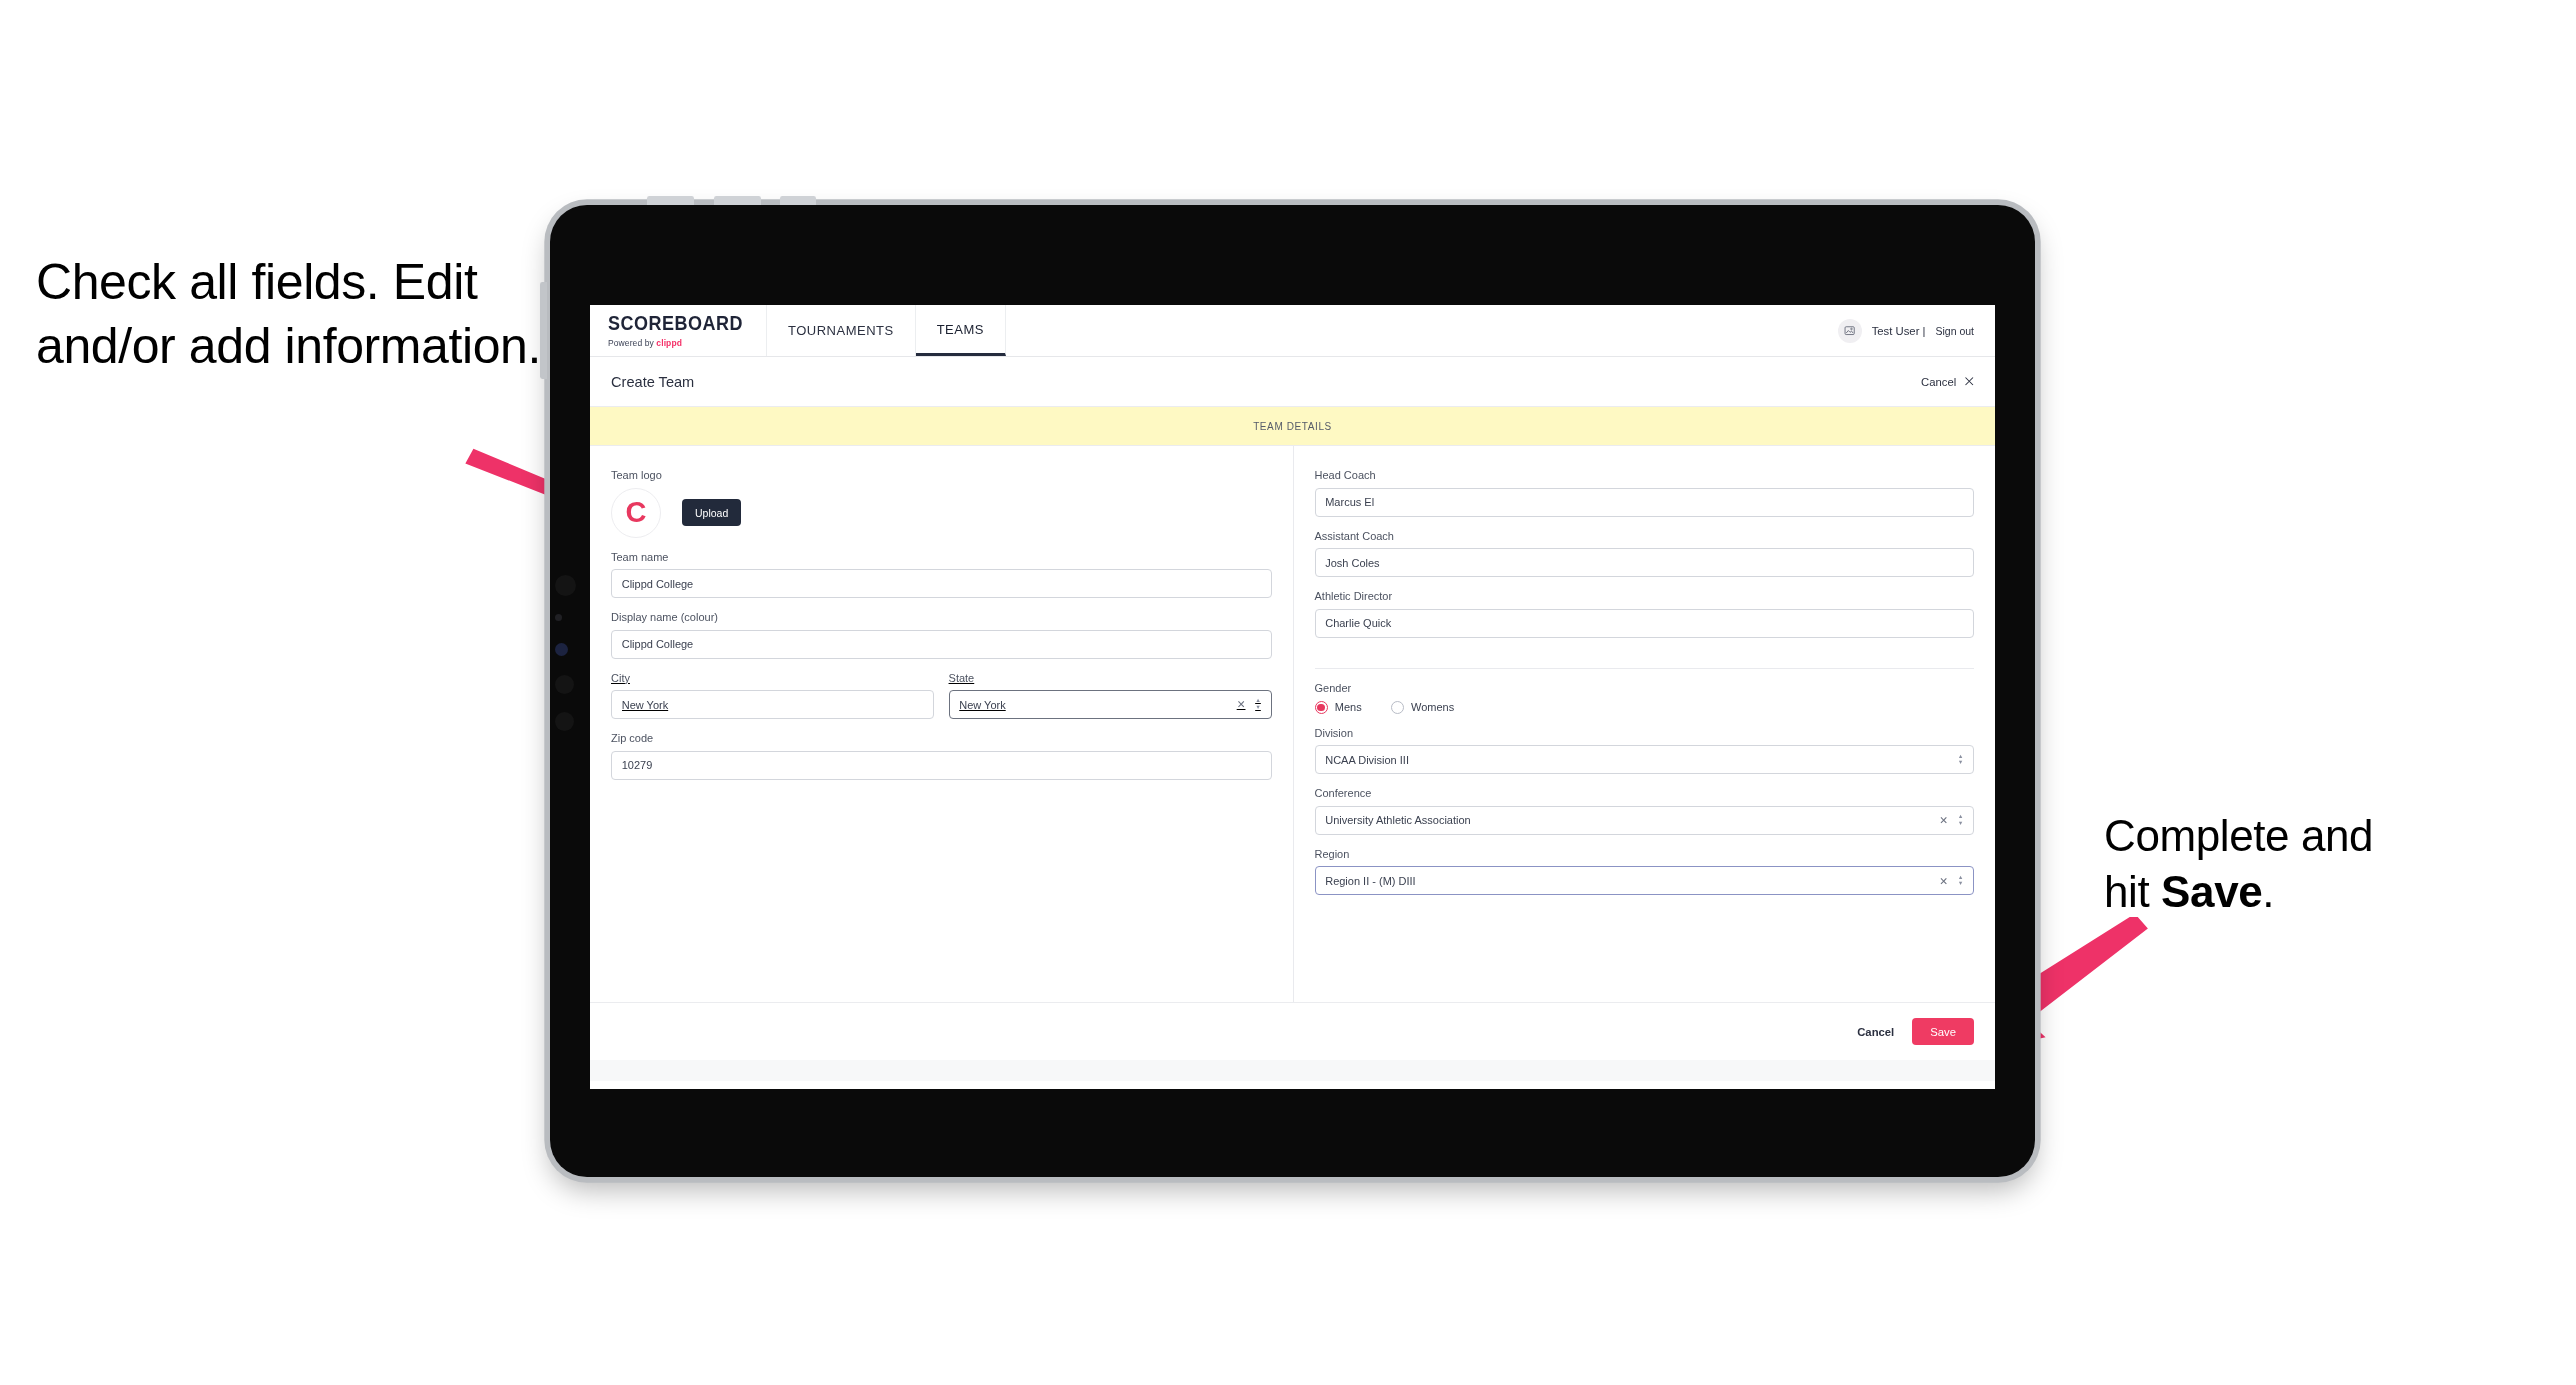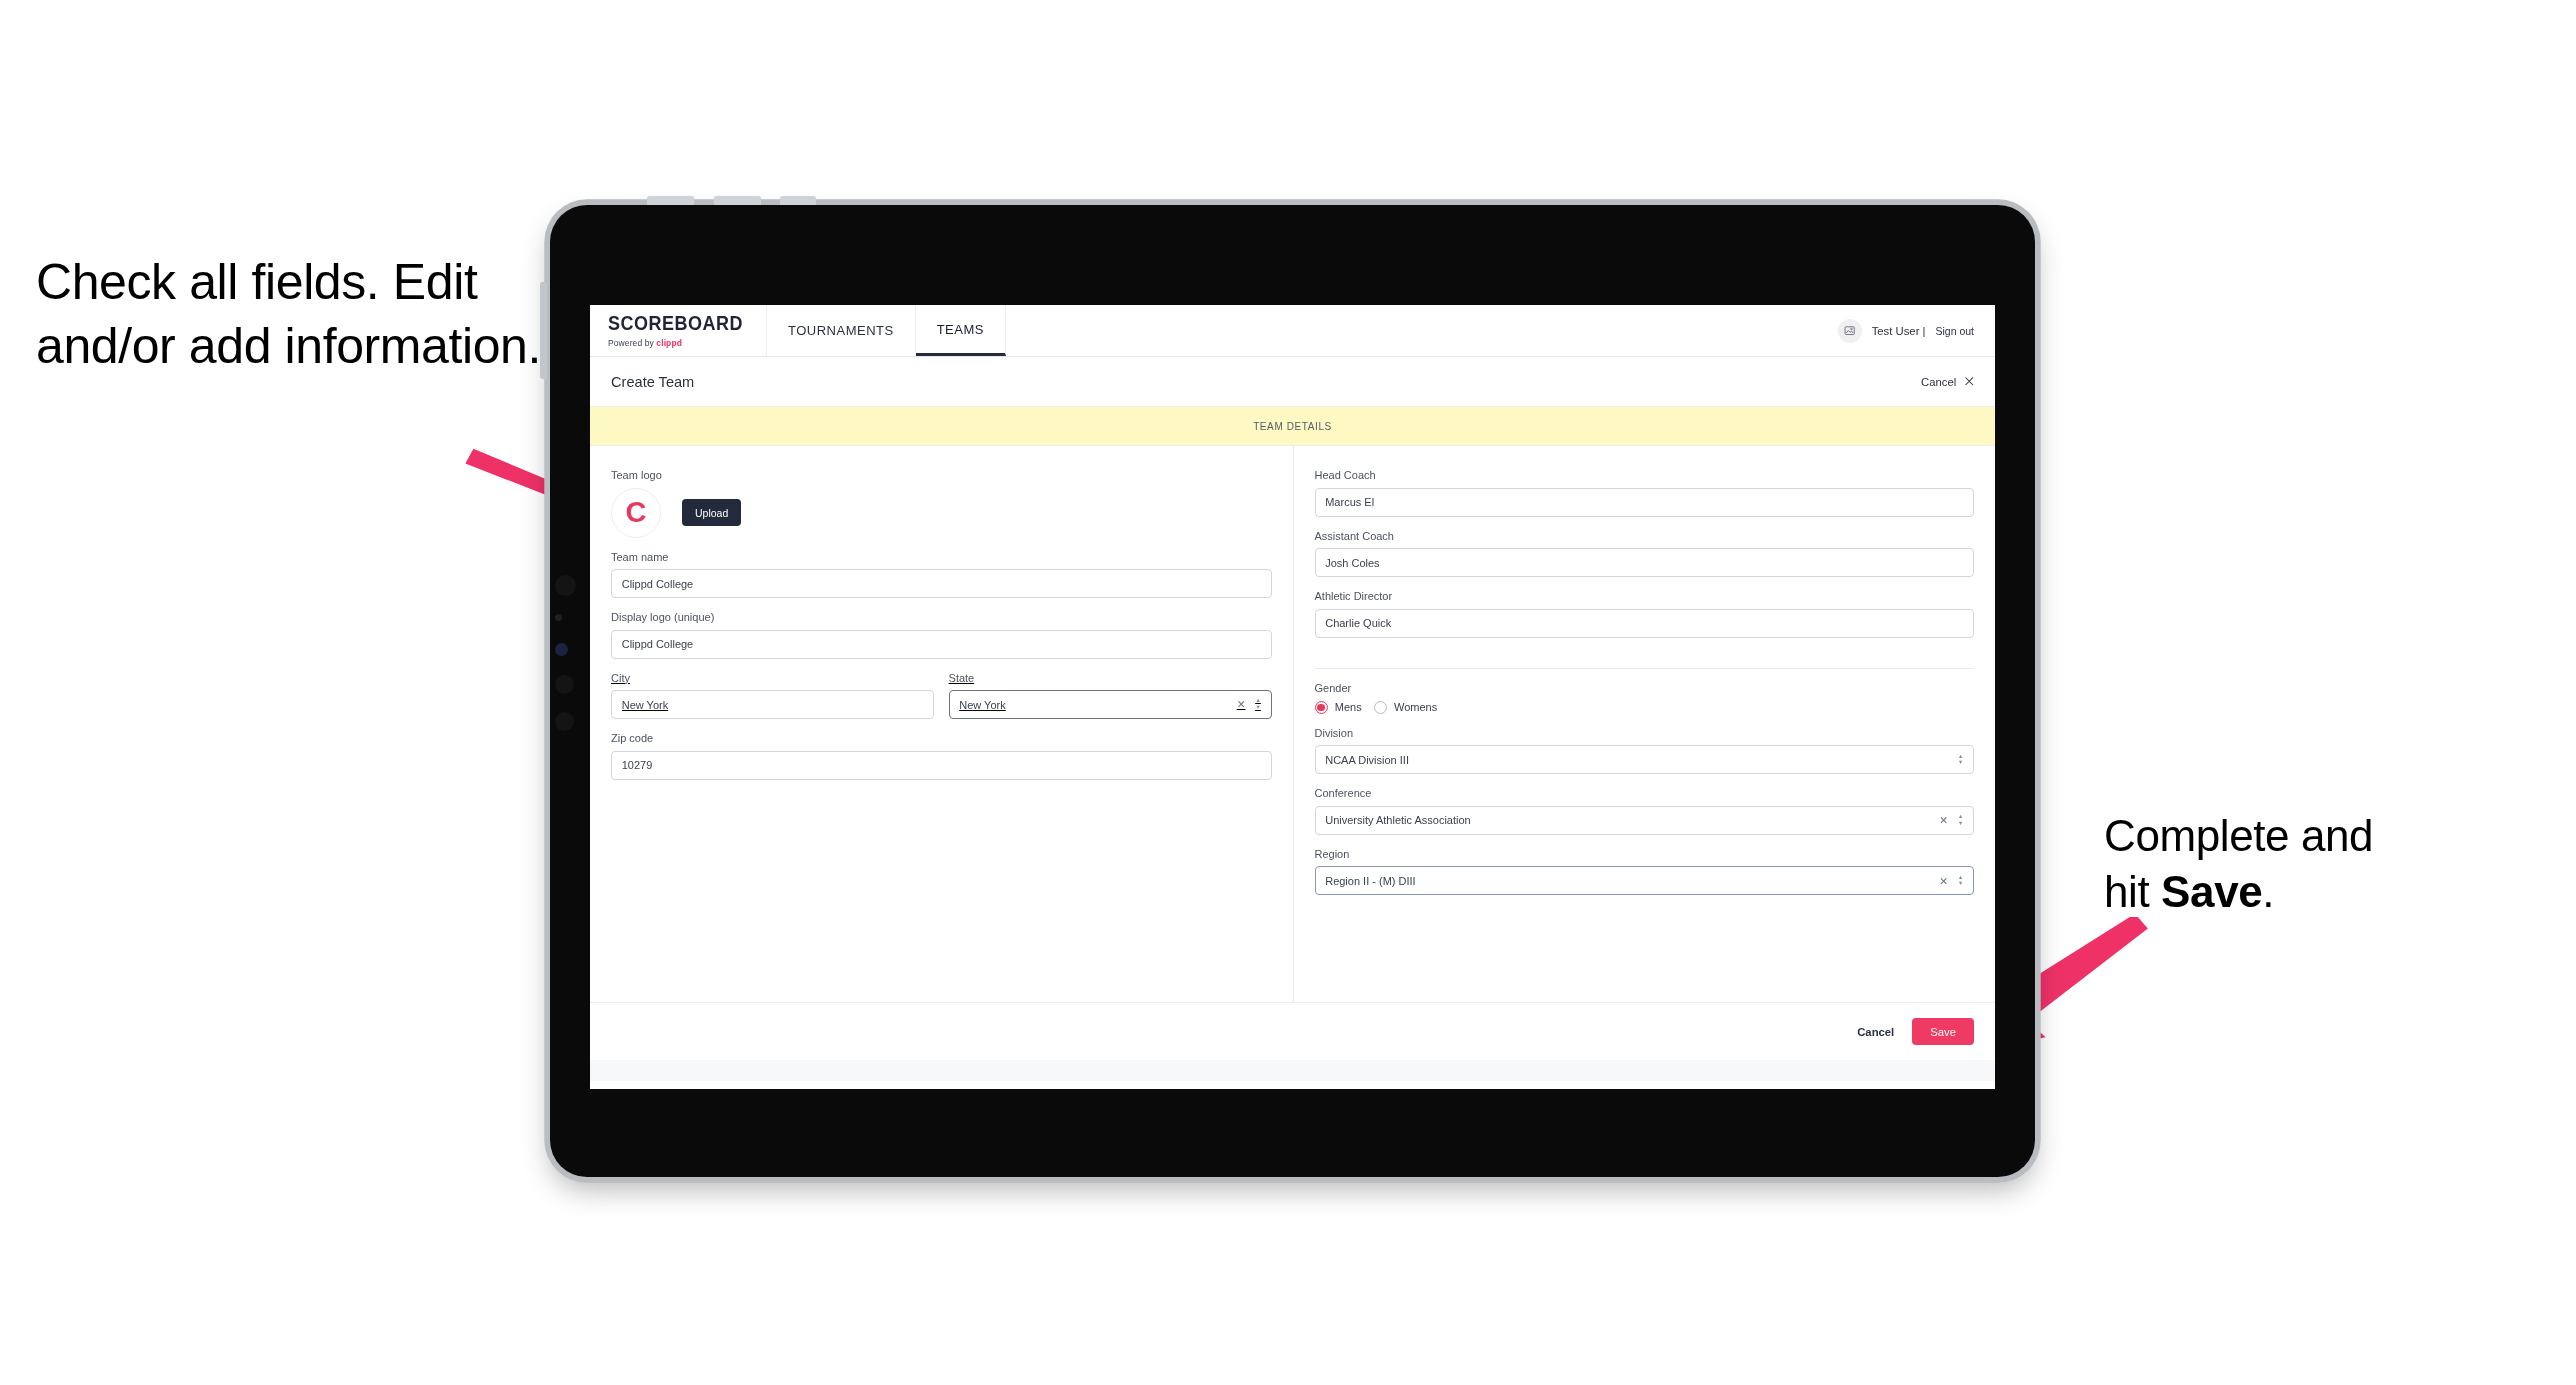--- a/index.html
+++ b/index.html
@@ -277,21 +277,21 @@
     border-radius: 3.2px;
     background: #e8385f;
     cursor: pointer;
     flex: none;
   }
 
   .two-col { display: flex; gap: 14.6px; }
   .two-col > .field { flex: 1; margin-bottom: 13px; text-decoration: underline; }
 
   
-  #gender-row { display: flex; align-items: center; gap: 12px; margin-top: 1.6px; }
+  #gender-row { display: flex; align-items: center; gap: 29px; margin-top: 1.6px; }
   .radio-item { display: flex; align-items: center; gap: 7.3px; cursor: pointer; }
   .radio-dot {
     width: 13px; height: 13px; border-radius: 50%;
     border: 1.3px solid #b8bcc6; background: #fff;
     display: flex; align-items: center; justify-content: center;
   }
   .radio-dot.selected { border-color: #e8385f; }
   .radio-dot.selected::after {
     content: ""; width: 7.3px; height: 7.3px; border-radius: 50%; background: #e8385f;
   }
@@ -416,21 +416,21 @@
 
 
           <div class="field">
             <span class="field-label">Team name</span>
             <div class="input-box">
               <span class="input-value">Clippd College</span>
             </div>
           </div>
 
           <div class="field">
-            <span class="field-label">Display logo (unique)</span>
+            <span class="field-label">Display name (colour)</span>
             <div class="input-box">
               <span class="input-value">Clippd College</span>
             </div>
           </div>
 
           <div class="two-col">
             <div class="field">
               <span class="field-label">City</span>
               <div class="input-box">
                 <span class="input-value">New York</span>

